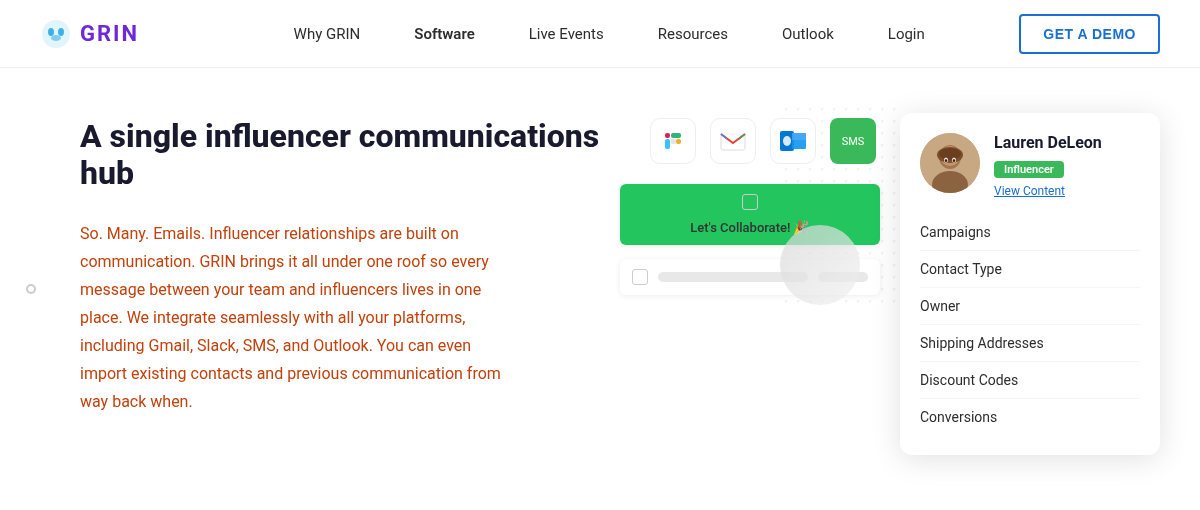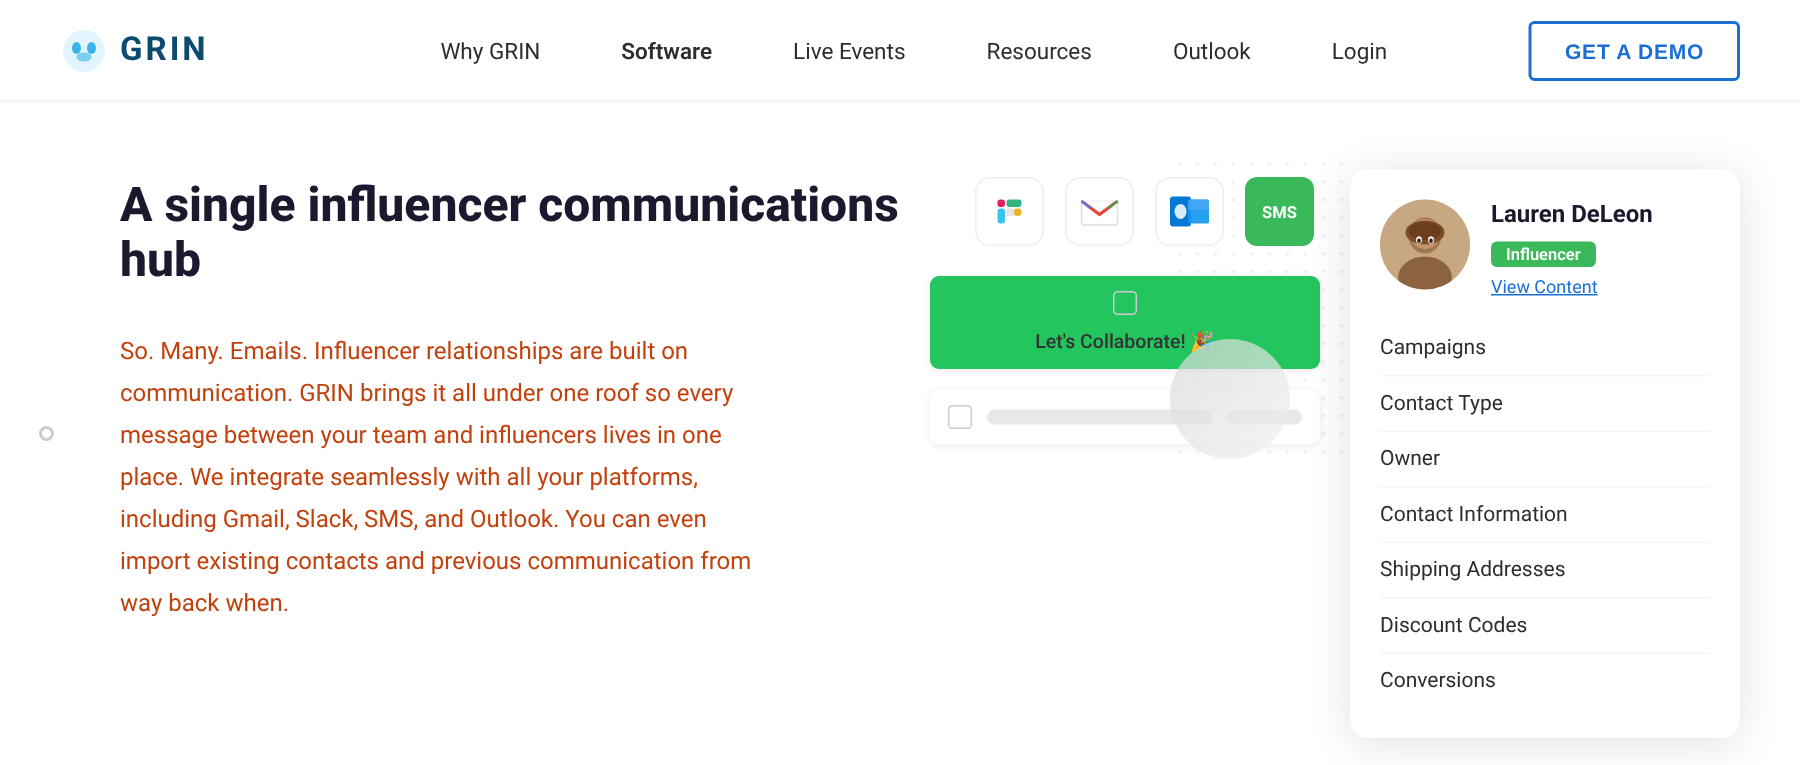--- a/index.html
+++ b/index.html
@@ -29,21 +29,21 @@
       margin-right: 60px;
     }
     .nav-logo-icon {
       width: 32px;
       height: 32px;
     }
     .nav-logo-text {
       font-size: 22px;
       font-weight: 700;
       letter-spacing: 2px;
-      color: #0c4a6e;
+      color: #6d28d9;
     }
     .nav-links {
       display: flex;
       align-items: center;
       gap: 54px;
       flex: 1;
       justify-content: center;
     }
     .nav-link {
       font-size: 15px;
@@ -135,21 +135,21 @@
       height: 46px;
       border-radius: 10px;
       display: flex;
       align-items: center;
       justify-content: center;
       font-size: 22px;
     }
     .integration-icon.slack { background: #fff; border: 1px solid #eee; }
     .integration-icon.gmail { background: #fff; border: 1px solid #eee; }
     .integration-icon.outlook { background: #fff; border: 1px solid #eee; }
-    .integration-icon.sms { background: #3ab95a; color: #fff; font-size: 11px; font-weight: 700; border-radius: 8px; }
+    .integration-icon.sms { background: #3ab95a; color: #fff; font-size: 11px; font-weight: 400; border-radius: 8px; }
 
     .email-row {
       display: flex;
       align-items: center;
       gap: 10px;
       margin-bottom: 14px;
     }
     .email-checkbox {
       width: 16px;
       height: 16px;
@@ -395,21 +395,20 @@
           <div class="profile-name">Lauren DeLeon</div>
           <span class="profile-badge">Influencer</span>
           <a class="profile-link">View Content</a>
         </div>
       </div>
 
       <ul class="profile-menu">
         <li class="profile-menu-item">Campaigns</li>
         <li class="profile-menu-item">Contact Type</li>
         <li class="profile-menu-item">Owner</li>
-        <li class="profile-menu-item">Contact Information</li>
         <li class="profile-menu-item">Shipping Addresses</li>
         <li class="profile-menu-item">Discount Codes</li>
         <li class="profile-menu-item">Conversions</li>
       </ul>
     </div>
 
   </div>
 </section>
 
 </body></html>

